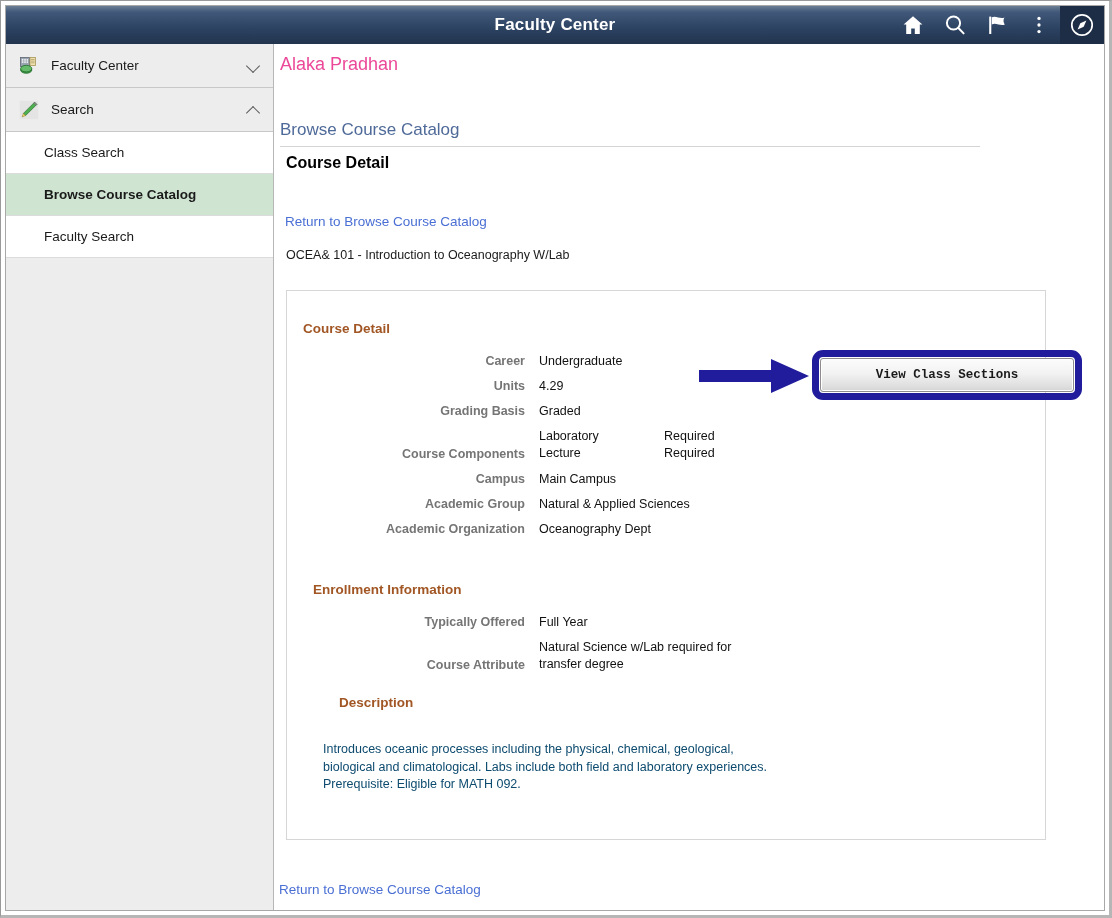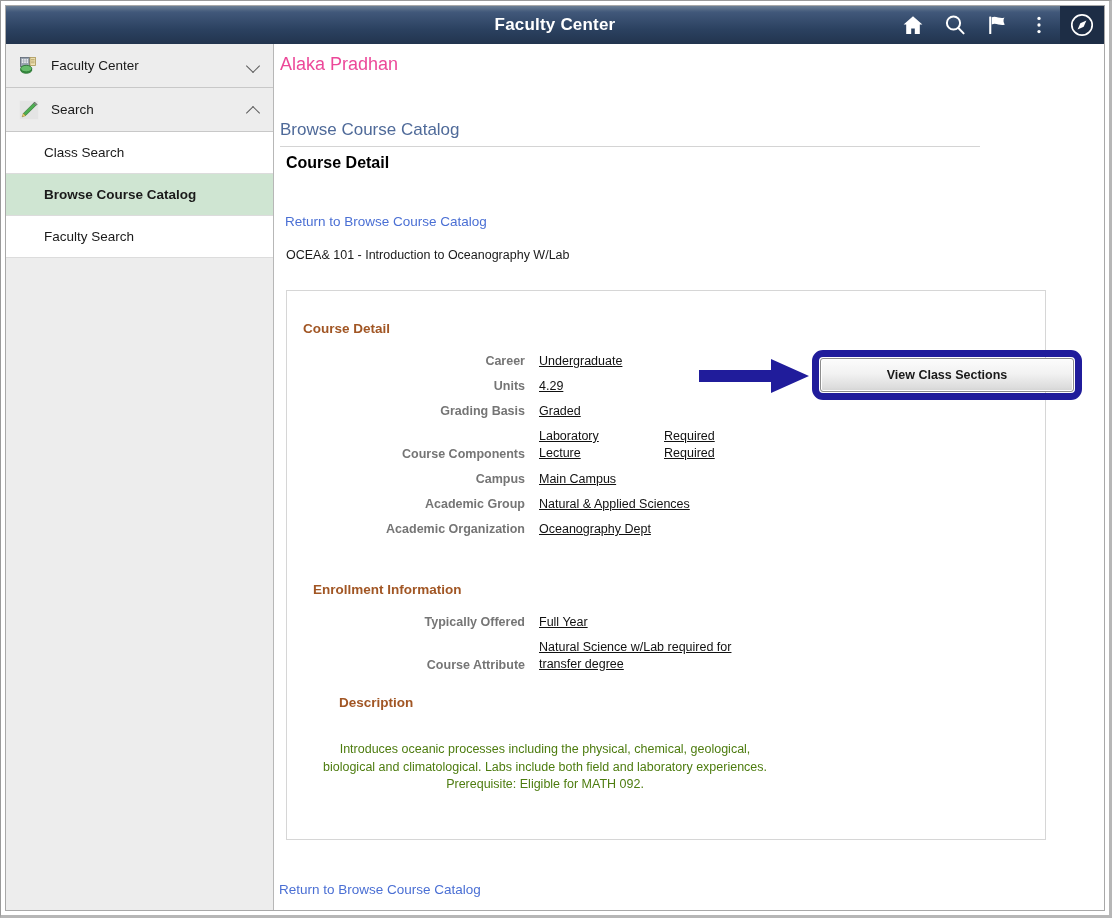--- a/index.html
+++ b/index.html
@@ -223,36 +223,34 @@
     font-size: 12.5px;
     font-weight: bold;
     color: #757575;
     line-height: 16px;
   }
   .fvalue {
     font-size: 12.5px;
     color: #111111;
     line-height: 16px;
     display: flex;
-    text-decoration: underline;
   }
   .fvalue .comp-name { width: 125px; }
   .fvalue .comp-req  { width: 110px; }
   .fvalue .stack div { line-height: 17px; }
 
   #rows-detail     { top: 62px; }
   #rows-enrollment { top: 323px; }
 
   #desc-body {
     position: absolute;
     left: 36px; top: 450px;
     font-size: 12.5px;
-    color: #4d7c0f;
+    color: #0c4a6e;
     line-height: 17.5px;
-    text-align: center;
   }
 
   
   #highlight-box {
     position: absolute;
     left: 525px; top: 59px;
     width: 270px; height: 50px;
     border: 7px solid #201c9b;
     border-radius: 11px;
     background: transparent;
@@ -262,21 +260,21 @@
     left: 533px; top: 67px;
     width: 254px; height: 34px;
     background: linear-gradient(to bottom, #fcfcfc 0%, #f2f2f2 45%, #dcdcdc 90%, #d2d2d2 100%);
     border: 1px solid #8d8d8d;
     border-radius: 3px;
     box-shadow: inset 0 0 0 1px #ffffff;
     font-size: 12.5px;
     font-weight: bold;
     color: #1a1a1a;
     cursor: pointer;
-    font-family: Liberation Sans, sans-serif;
+    font-family: Liberation Mono, monospace;
   }
   #arrow-pointer {
     position: absolute;
     left: 412px; top: 68px;
     width: 112px; height: 34px;
   }
 
   #return-bottom {
     position: absolute;
     left: 4px; top: 838px;

